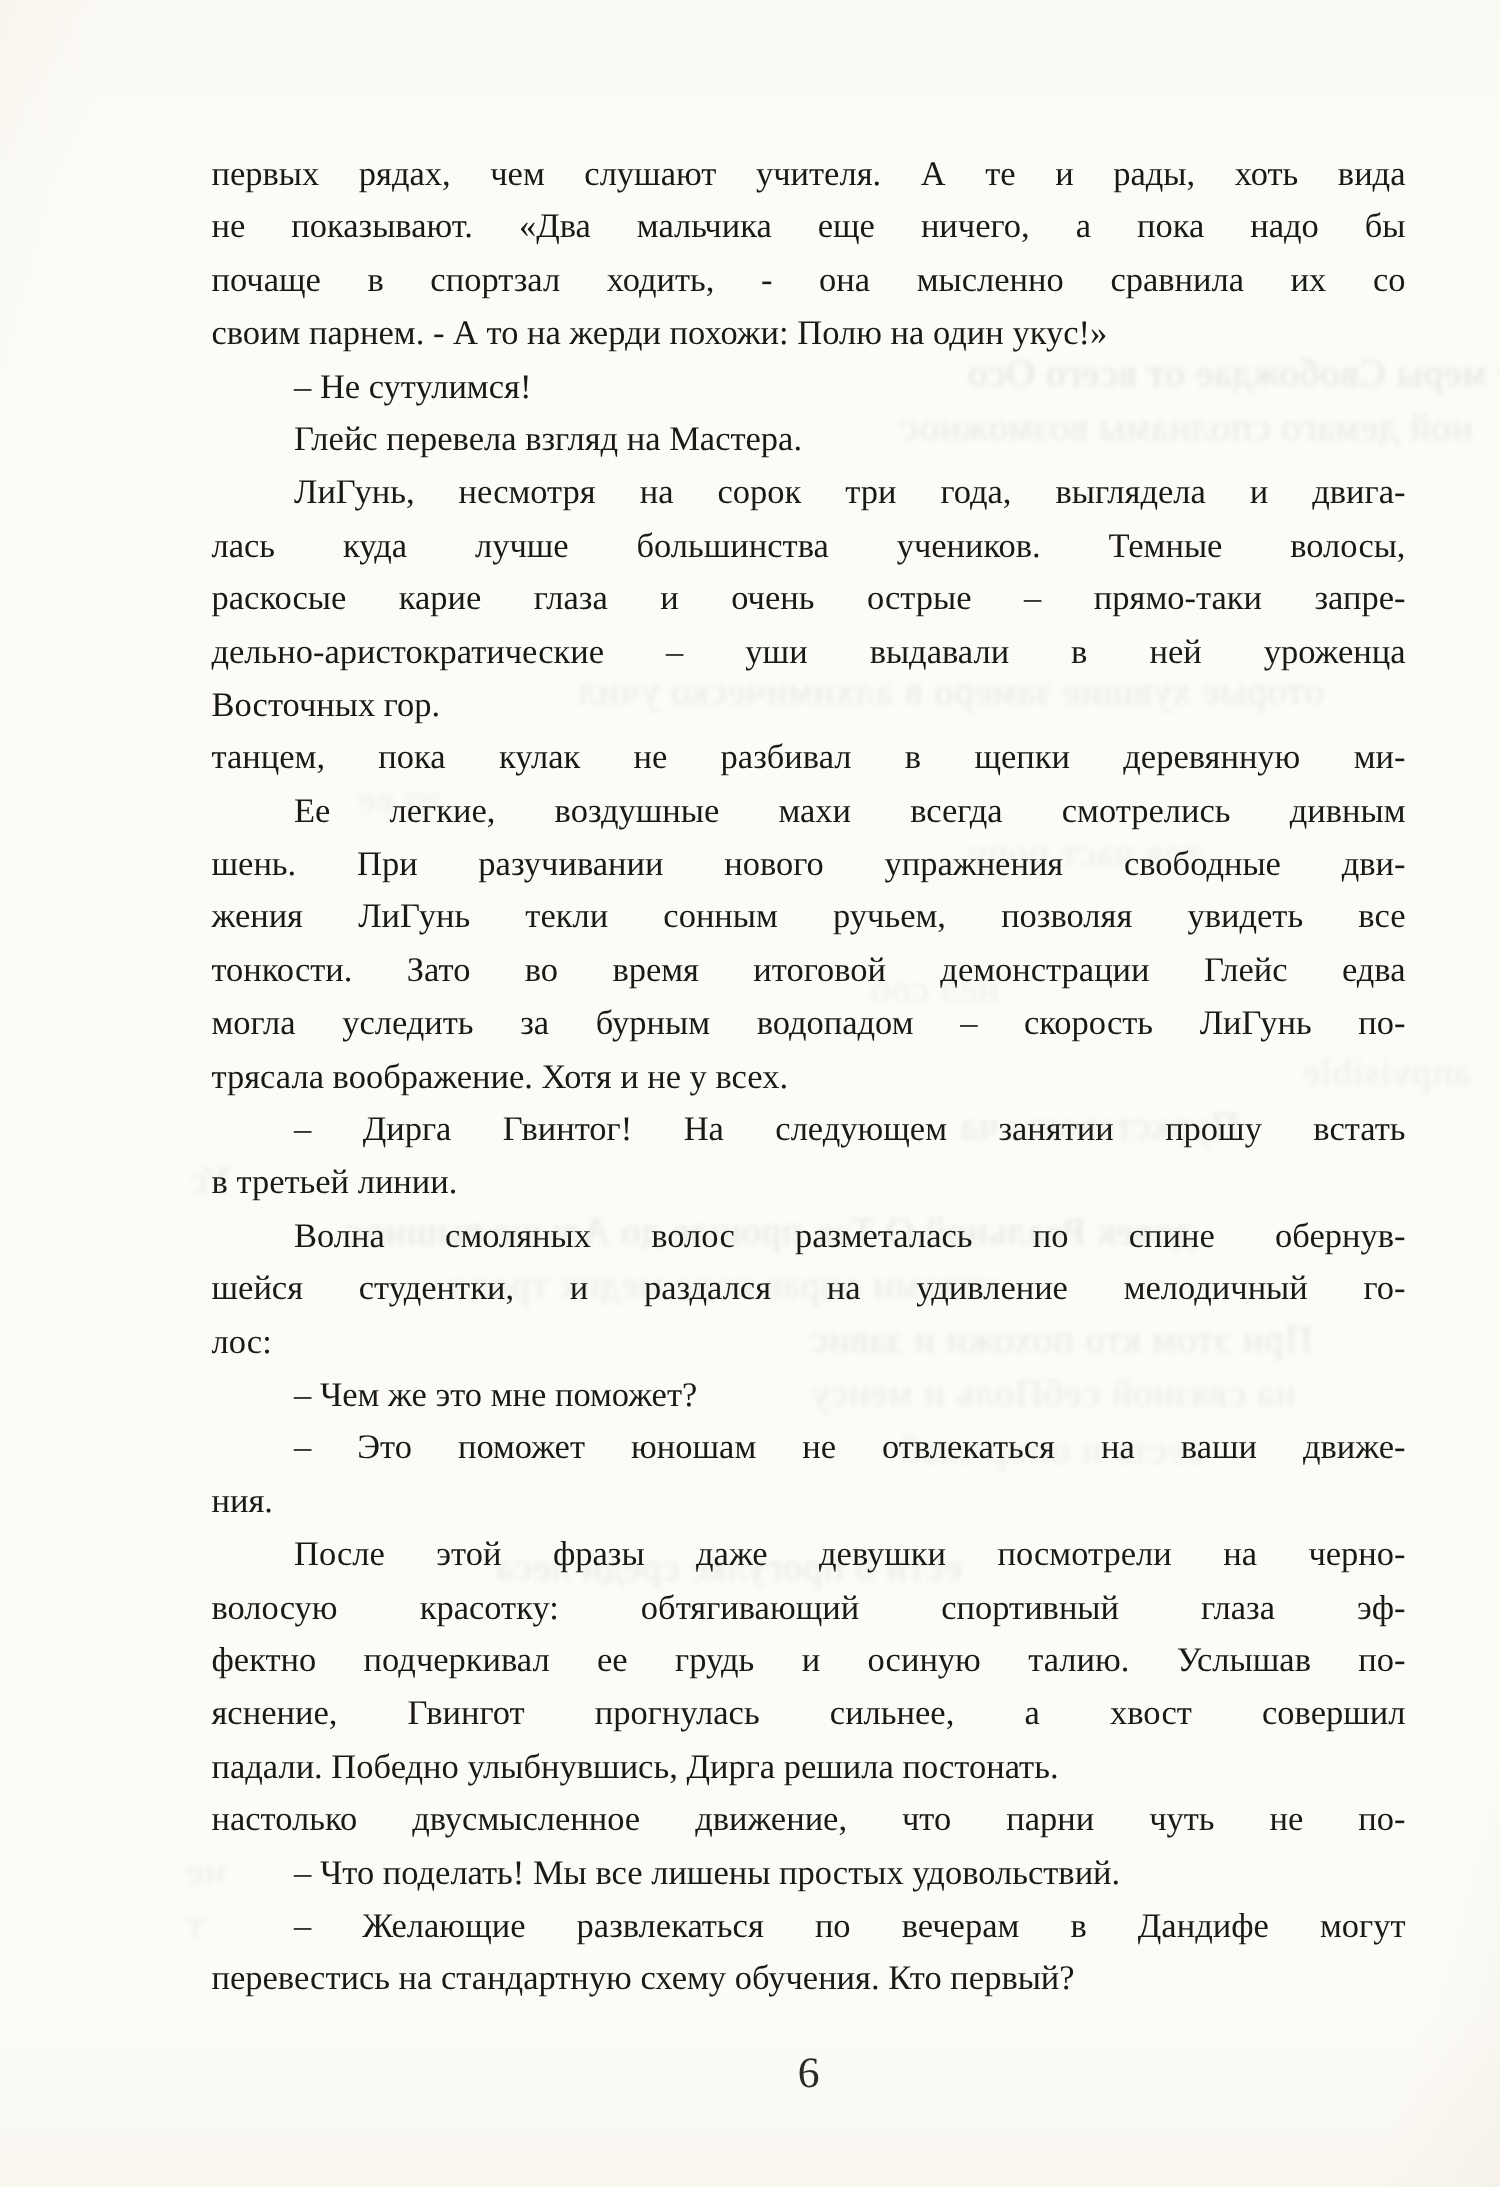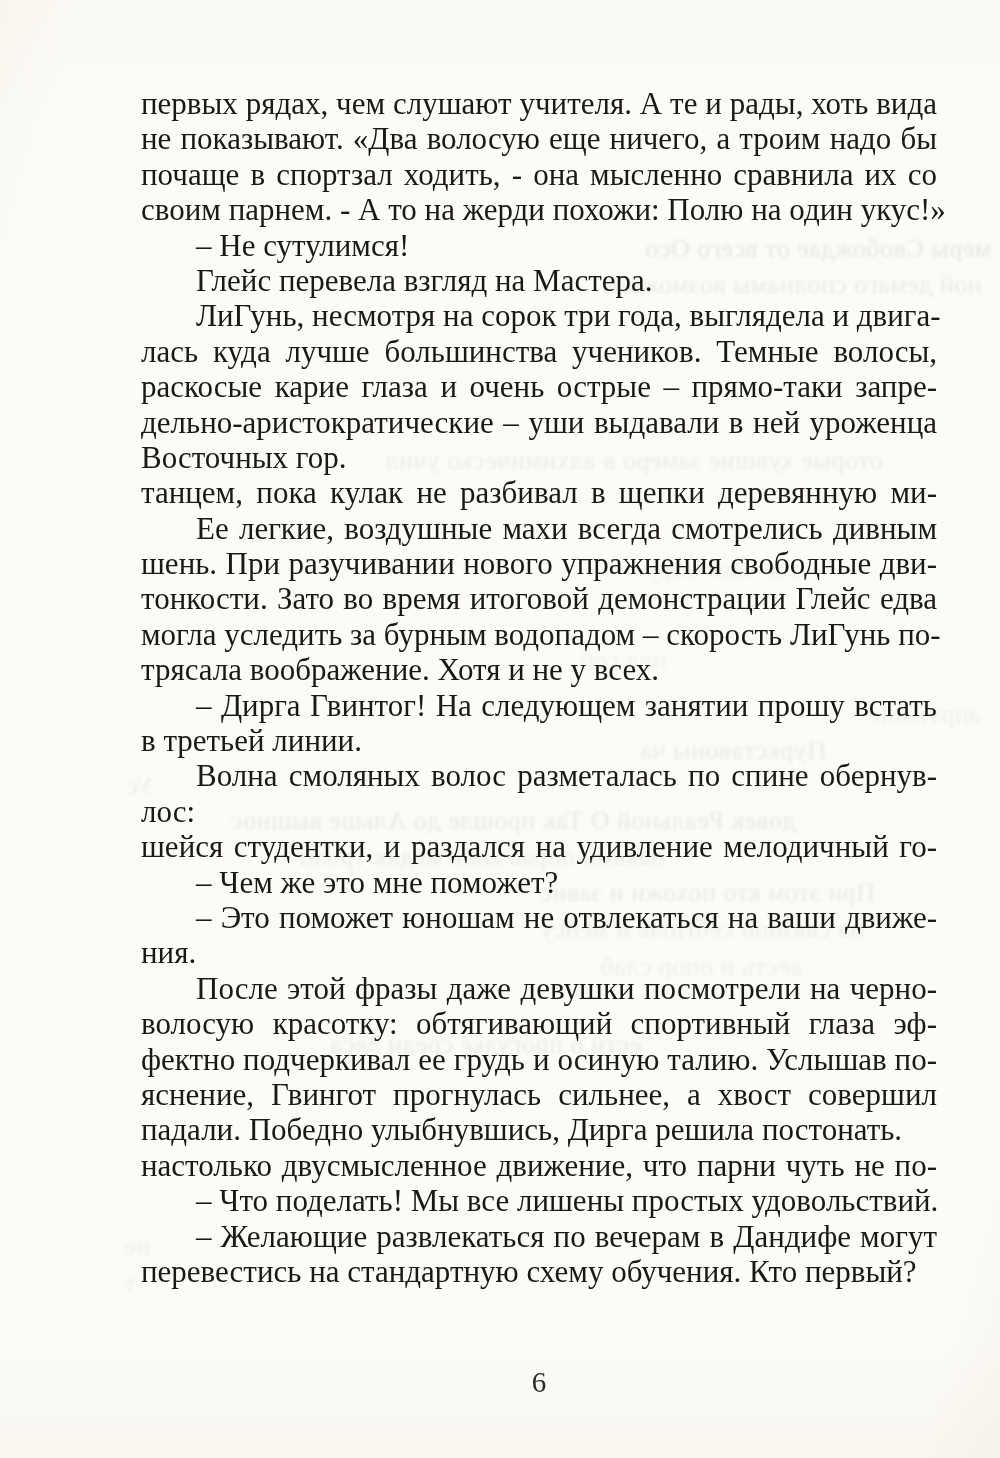--- a/index.html
+++ b/index.html
@@ -35,24 +35,24 @@
     color: #8f8a7c;
     font-size: 26px;
     line-height: 30px;
     white-space: nowrap;
     letter-spacing: 0.5px;
   }
   
   .text-block {
     position: absolute;
     left: 141px;
-    top: 86px;
+    top: 98px;
     width: 796px;
     color: #1b1916;
-    font-size: 31px;
+    font-size: 23px;
     text-rendering: optimizeLegibility;
   }
   .line {
     height: 35.4px;
     line-height: 35.4px;
     text-align: justify;
     text-align-last: justify;
     white-space: nowrap;
     overflow: visible;
   }
@@ -94,41 +94,42 @@
       <span class="ghost" style="top: 878px; left: 540px; opacity: 0.16;">При этом кто похожи и завис</span>
       <span class="ghost" style="top: 914px; left: 540px; opacity: 0.14;">на связной себПоль и менсу</span>
       <span class="ghost" style="top: 952px; left: 600px; opacity: 0.12;">аесть и опор слаб</span>
       <span class="ghost" style="top: 1030px; left: 330px; opacity: 0.16;">ести о прогулке среди леса</span>
       <span class="ghost" style="top: 1232px; left: 124px; opacity: 0.12;">не</span>
       <span class="ghost" style="top: 1268px; left: 124px; opacity: 0.12;">т</span>
     </div>
 
   <main class="text-block" id="text-block">
       <div class="line">первых рядах, чем слушают учителя. А те и рады, хоть вида</div>
-      <div class="line">не показывают. «Два волосую еще ничего, а троим надо бы</div>
+      <div class="line">не показывают. «Два мальчика еще ничего, а пока надо бы</div>
       <div class="line">почаще в спортзал ходить, - она мысленно сравнила их со</div>
       <div class="line para-end">своим парнем. - А то на жерди похожи: Полю на один укус!»</div>
       <div class="line para-end indent">– Не сутулимся!</div>
       <div class="line para-end indent">Глейс перевела взгляд на Мастера.</div>
       <div class="line indent">ЛиГунь, несмотря на сорок три года, выглядела и двига-</div>
       <div class="line">лась куда лучше большинства учеников. Темные волосы,</div>
       <div class="line">раскосые карие глаза и очень острые – прямо-таки запре-</div>
       <div class="line">дельно-аристократические – уши выдавали в ней уроженца</div>
       <div class="line para-end">Восточных гор.</div>
       <div class="line">танцем, пока кулак не разбивал в щепки деревянную ми-</div>
       <div class="line indent">Ее легкие, воздушные махи всегда смотрелись дивным</div>
       <div class="line">шень. При разучивании нового упражнения свободные дви-</div>
+      <div class="line">жения ЛиГунь текли сонным ручьем, позволяя увидеть все</div>
       <div class="line">тонкости. Зато во время итоговой демонстрации Глейс едва</div>
       <div class="line">могла уследить за бурным водопадом – скорость ЛиГунь по-</div>
       <div class="line para-end">трясала воображение. Хотя и не у всех.</div>
       <div class="line indent">– Дирга Гвинтог! На следующем занятии прошу встать</div>
       <div class="line para-end">в третьей линии.</div>
       <div class="line indent">Волна смоляных волос разметалась по спине обернув-</div>
+      <div class="line">шейся студентки, и раздался на удивление мелодичный го-</div>
       <div class="line para-end">лос:</div>
-      <div class="line">шейся студентки, и раздался на удивление мелодичный го-</div>
       <div class="line para-end indent">– Чем же это мне поможет?</div>
       <div class="line indent">– Это поможет юношам не отвлекаться на ваши движе-</div>
       <div class="line para-end">ния.</div>
       <div class="line indent">После этой фразы даже девушки посмотрели на черно-</div>
       <div class="line">волосую красотку: обтягивающий спортивный глаза эф-</div>
       <div class="line">фектно подчеркивал ее грудь и осиную талию. Услышав по-</div>
       <div class="line">яснение, Гвингот прогнулась сильнее, а хвост совершил</div>
       <div class="line para-end">падали. Победно улыбнувшись, Дирга решила постонать.</div>
       <div class="line">настолько двусмысленное движение, что парни чуть не по-</div>
       <div class="line para-end indent">– Что поделать! Мы все лишены простых удовольствий.</div>

